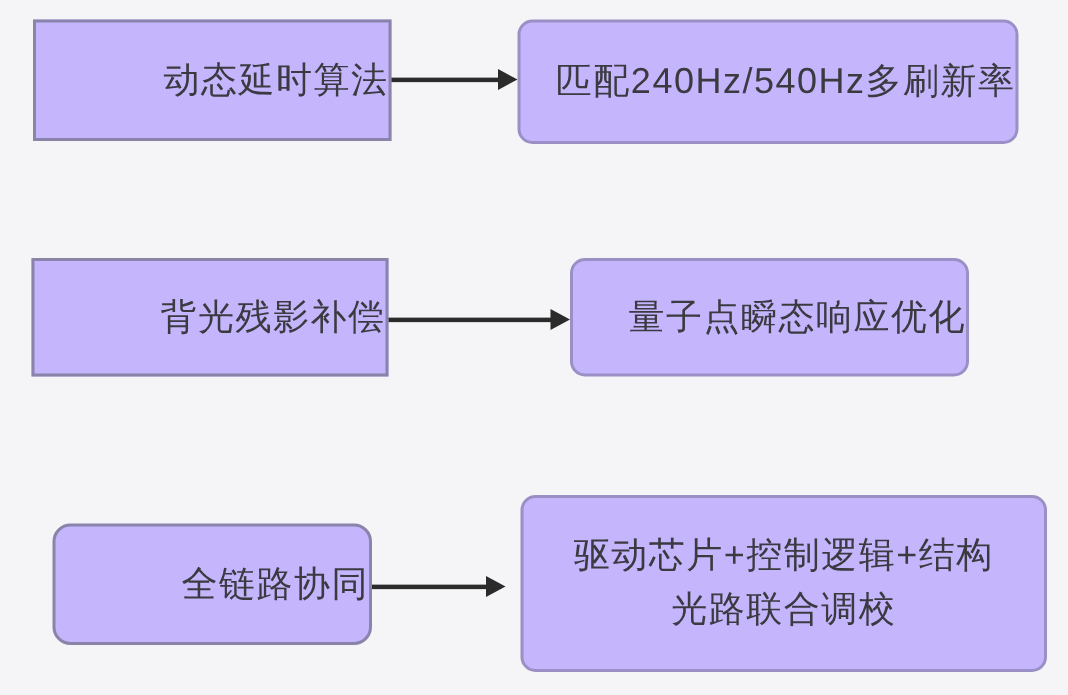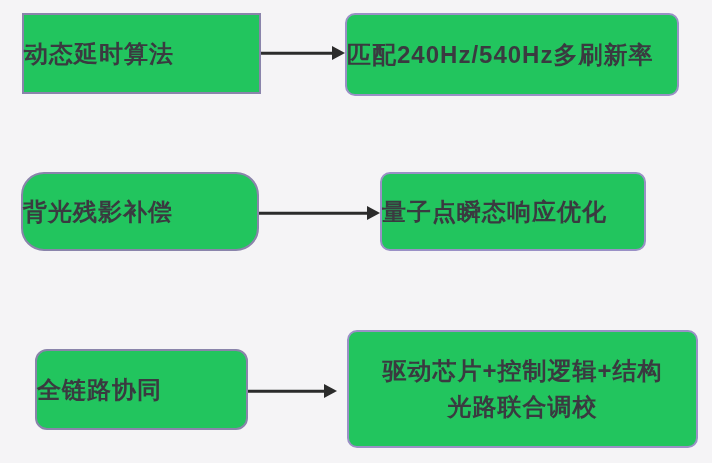--- a/index.html
+++ b/index.html
@@ -15,43 +15,42 @@
   }
   .diagram {
     position: relative;
     width: 712px;
     height: 463px;
   }
   .node {
     position: absolute;
     display: flex;
     align-items: center;
-    justify-content: flex-start;
-    background: #22c55e;
+    justify-content: flex-end;
+    background: #c4b5fd;
     color: #3a3a40;
     font-size: 24px;
     letter-spacing: 1px;
     text-align: center;
     line-height: 1.5;
     box-sizing: border-box;
-    font-weight: bold;
   }
   .node.square {
     border: 2px solid #8a84ab;
   }
   .node.rounded {
     border: 2px solid #9a90c6;
     border-radius: 10px;
   }
   
   .n1-source { left: 22px;  top: 13px;  width: 239px; height: 81px; }
   .n1-target { left: 345px; top: 13px;  width: 334px; height: 83px; }
   .a1        { left: 261px; top: 46px;  width: 84px;  height: 14px; }
   
-  .n2-source { left: 21px;  top: 172px; width: 238px; height: 79px; border-radius: 23px; }
+  .n2-source { left: 21px;  top: 172px; width: 238px; height: 79px; }
   .n2-target { left: 380px; top: 172px; width: 266px; height: 79px; }
   .a2        { left: 259px; top: 206px; width: 121px; height: 14px; }
   
   .n3-source { left: 35px;  top: 349px; width: 213px; height: 81px; border-radius: 12px; }
   .n3-target { left: 347px; top: 330px; width: 351px; height: 118px; padding: 0 30px; }
   .a3        { left: 248px; top: 384px; width: 89px;  height: 14px; }
 
   .arrow {
     position: absolute;
   }

